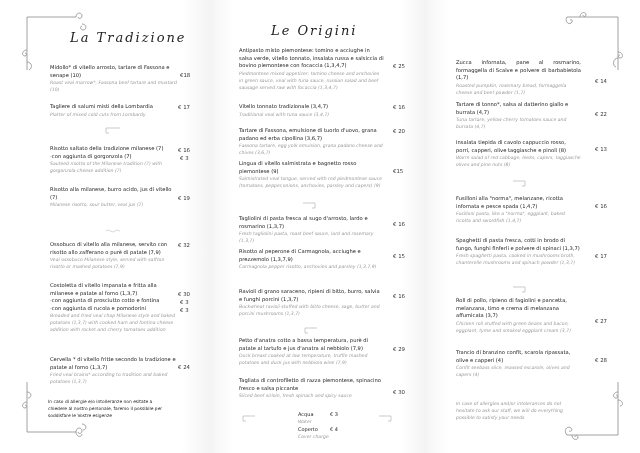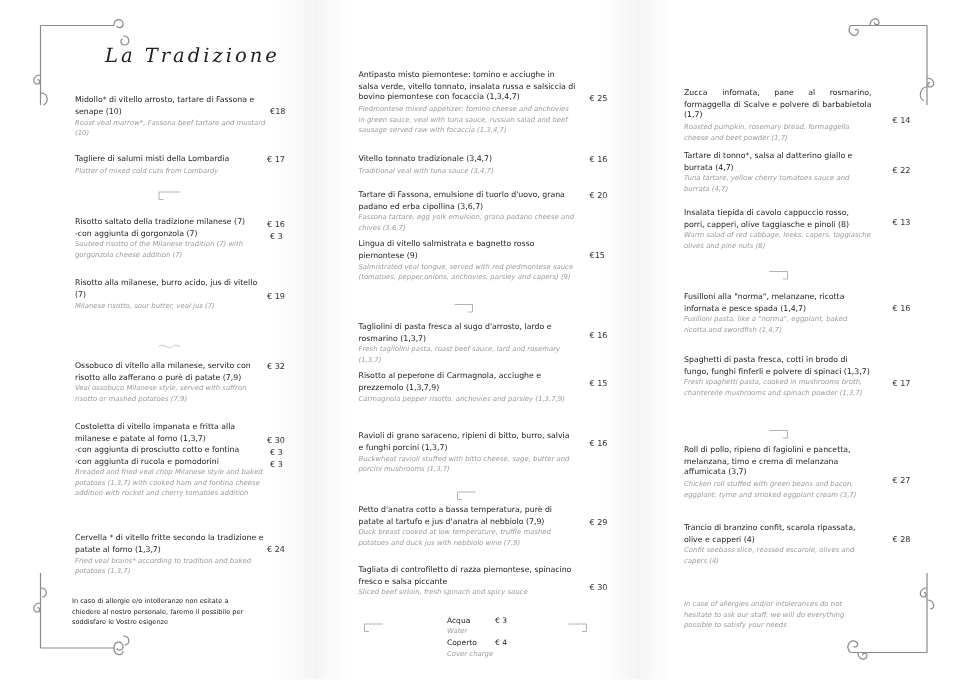--- a/index.html
+++ b/index.html
@@ -114,20 +114,21 @@
         <path d="M9 22 c-5 0-6 6-2 6 c2 0 2-3 0-3"></path>
         <path d="M58 52 c0-5 6-5 6-1 c0 3-4 3-4 1"></path>
         <path d="M64 44 c5 0 5 6 1 6"></path>
         <path d="M58 52 c0 5 6 6 6 2"></path>
       </g>
     </svg>
     <div class="note" style="left:48px;top:398px;width:118px">In caso di allergie e/o intolleranze non esitate a chiedere al nostro personale, faremo il possibile per soddisfare le Vostre esigenze</div>
   </div>
 
   <div class="panel p2">
+    <div class="title" style="left:58px;top:23px;">Le Origini</div>
 
     <div class="item" style="left:26px;top:47px;width:145px">
       <div class="it">Antipasto misto piemontese: tomino e acciughe in salsa verde, vitello tonnato, insalata russa e salsiccia di bovino piemontese con focaccia (1,3,4,7)</div>
       <div class="en">Piedmontese mixed appetizer: tomino cheese and anchovies in green sauce, veal with tuna sauce, russian salad and beef sausage served raw with focaccia (1,3,4,7)</div>
     </div>
     <div class="price" style="left:180px;top:63px">€ 25</div>
 
     <div class="item" style="left:26px;top:103px;width:145px">
       <div class="it">Vitello tonnato tradizionale (3,4,7)</div>
       <div class="en">Traditional veal with tuna sauce (3,4,7)</div>

